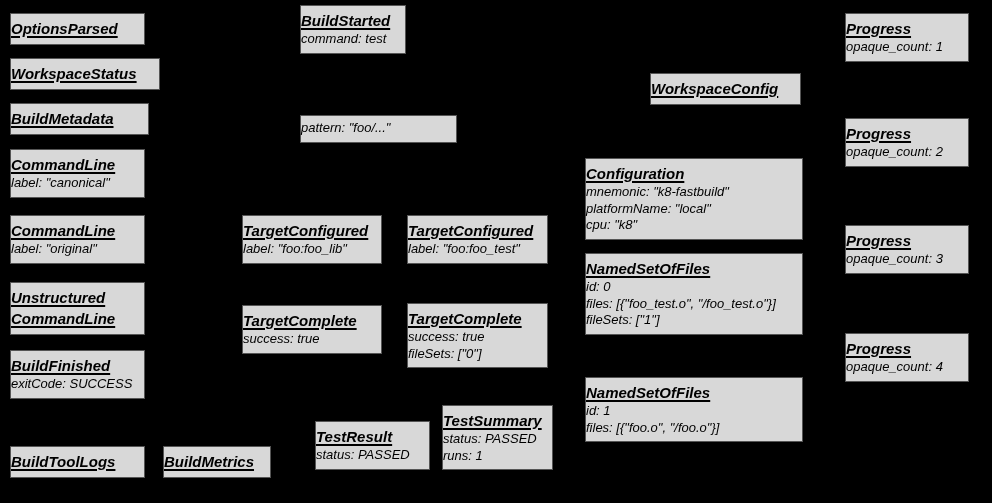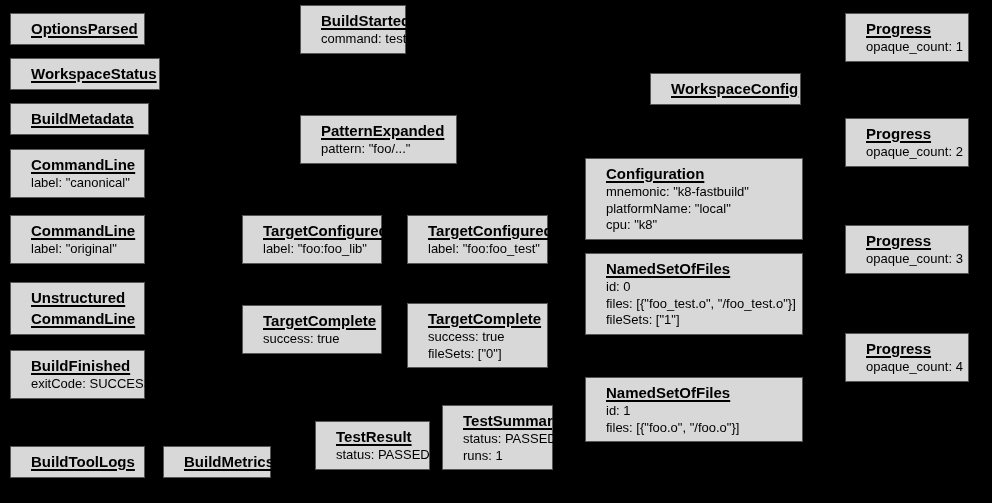--- a/index.html
+++ b/index.html
@@ -13,21 +13,22 @@
     height: 503px;
     background: var(--bg, #000000);
     overflow: hidden;
   }
   .box {
     position: absolute;
     box-sizing: border-box;
     background: var(--box-fill, #d8d8d8);
     border: 1px solid var(--box-border, #555555);
     color: var(--text, #000000);
-    padding: 4px 6px 5px 20px;
+    padding: 4px 6px 5px 0;
+    font-style: italic;
   }
   .box-title {
     font-weight: bold;
     font-size: 15px;
     line-height: 21px;
     text-decoration: underline;
     text-decoration-thickness: 1.5px;
     text-underline-offset: 2px;
   }
   .box-line {
@@ -79,21 +80,20 @@
   <div class="box" style="left:163px;top:446px;width:108px">
     <div class="box-title">BuildMetrics</div>
   </div>
 
   <div class="box" style="left:300px;top:5px;width:106px">
     <div class="box-title">BuildStarted</div>
     <div class="box-line">command: test</div>
   </div>
 
   <div class="box" style="left:300px;top:115px;width:157px">
-    <div class="box-title">PatternExpanded</div>
     <div class="box-line">pattern: "foo/..."</div>
   </div>
 
   <div class="box" style="left:242px;top:215px;width:140px">
     <div class="box-title">TargetConfigured</div>
     <div class="box-line">label: "foo:foo_lib"</div>
   </div>
 
   <div class="box" style="left:407px;top:215px;width:141px">
     <div class="box-title">TargetConfigured</div>

